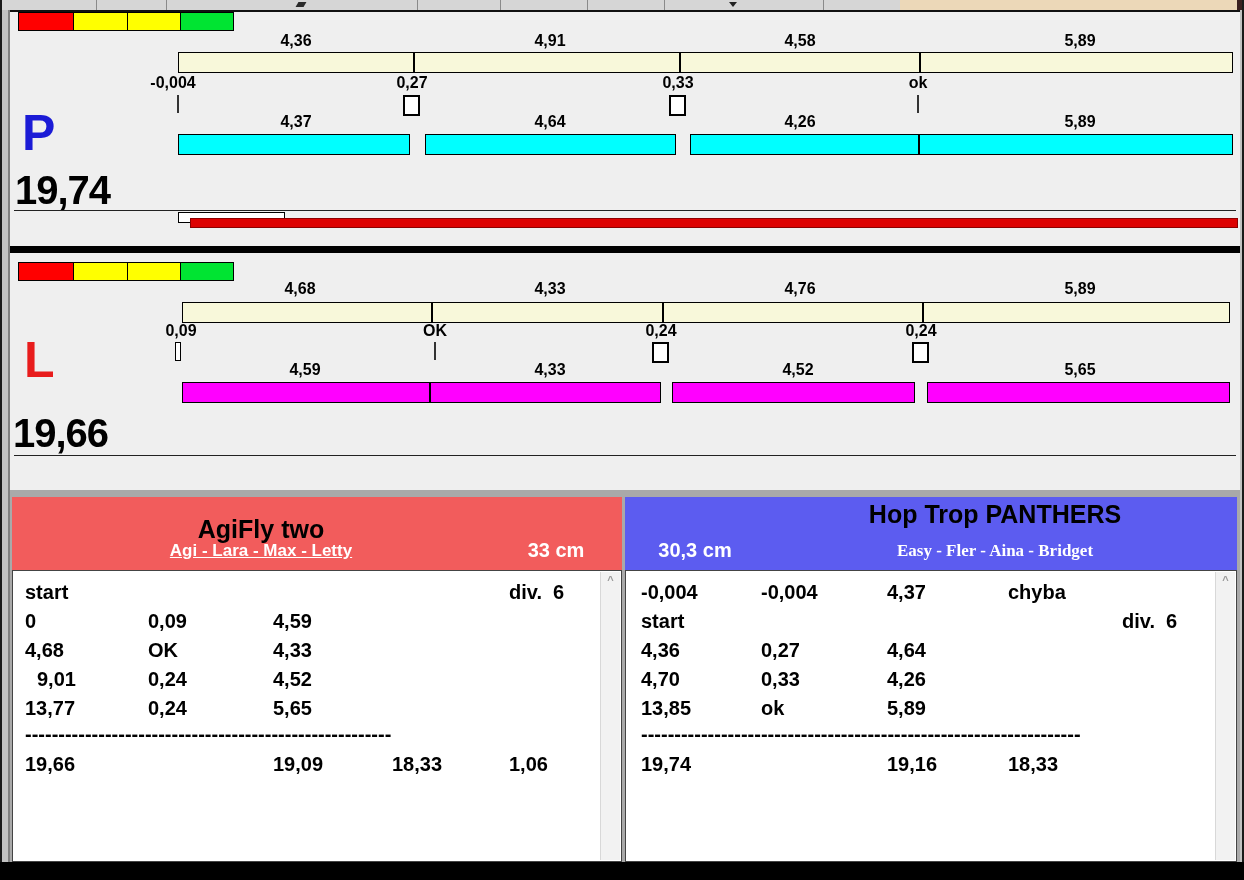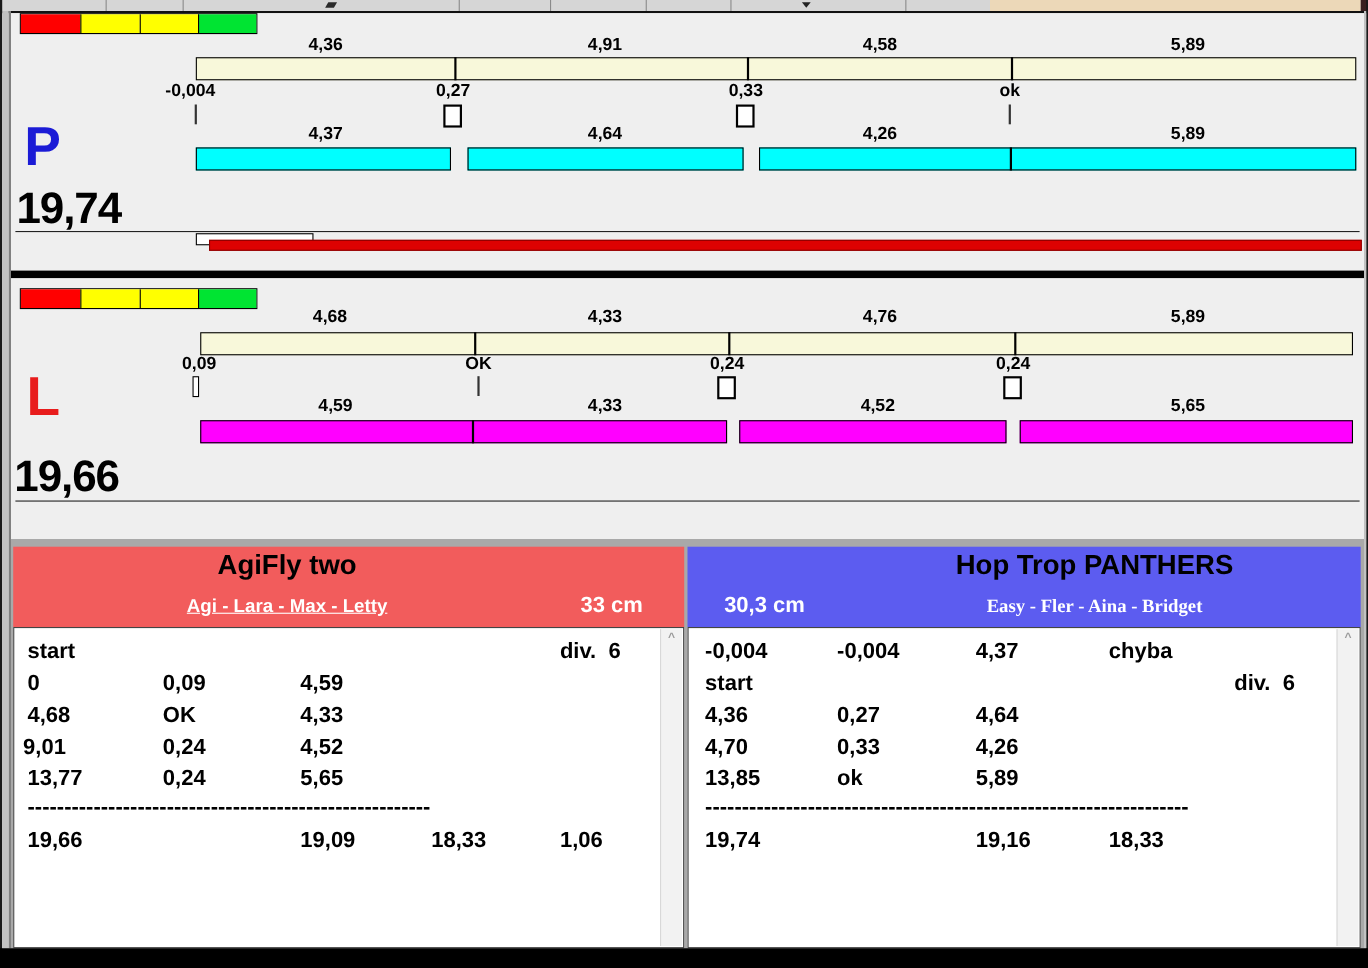--- a/index.html
+++ b/index.html
@@ -174,21 +174,21 @@
     <div class="bar mag" style="left:917px;top:129px;width:303px;"></div>
 
     <span class="lane-letter" style="left:14px;top:82px;color:#e81c1c;">L</span>
     <span class="lane-total" style="left:3px;top:160px;">19,66</span>
     <div class="hline" style="left:4px;top:202px;width:1222px;"></div>
   </div>
 
   <div class="bottom">
 
     <div class="hdr hdr-red">
-      <div class="team-title" style="left:0;top:3px;width:498px;">AgiFly two</div>
+      <div class="team-title" style="left:0;top:18px;width:498px;">AgiFly two</div>
       <div class="team-members" style="left:0;top:44px;width:498px;text-decoration:underline;">Agi - Lara - Max - Letty</div>
       <div class="team-cm" style="left:488px;top:42px;width:112px;">33 cm</div>
     </div>
 
     <div class="hdr hdr-blue">
       <div class="team-cm" style="left:10px;top:42px;width:120px;">30,3 cm</div>
       <div class="team-title" style="left:160px;top:3px;width:420px;">Hop Trop PANTHERS</div>
       <div class="team-members" style="left:160px;top:44px;width:420px;font-family:Liberation Serif, serif;">Easy - Fler - Aina - Bridget</div>
     </div>
 
@@ -198,21 +198,21 @@
       <span class="cell" style="left:496px;top:10px">div.  6</span>
 
       <span class="cell" style="left:12px;top:39px">0</span>
       <span class="cell" style="left:135px;top:39px">0,09</span>
       <span class="cell" style="left:260px;top:39px">4,59</span>
 
       <span class="cell" style="left:12px;top:68px">4,68</span>
       <span class="cell" style="left:135px;top:68px">OK</span>
       <span class="cell" style="left:260px;top:68px">4,33</span>
 
-      <span class="cell" style="left:8px;top:97px">9,01</span>
+      <span class="cell" style="left:24px;top:97px">9,01</span>
       <span class="cell" style="left:135px;top:97px">0,24</span>
       <span class="cell" style="left:260px;top:97px">4,52</span>
 
       <span class="cell" style="left:12px;top:126px">13,77</span>
       <span class="cell" style="left:135px;top:126px">0,24</span>
       <span class="cell" style="left:260px;top:126px">5,65</span>
 
       <span class="dashes" style="left:12px;top:152px">-------------------------------------------------------</span>
 
       <span class="cell" style="left:12px;top:182px">19,66</span>

